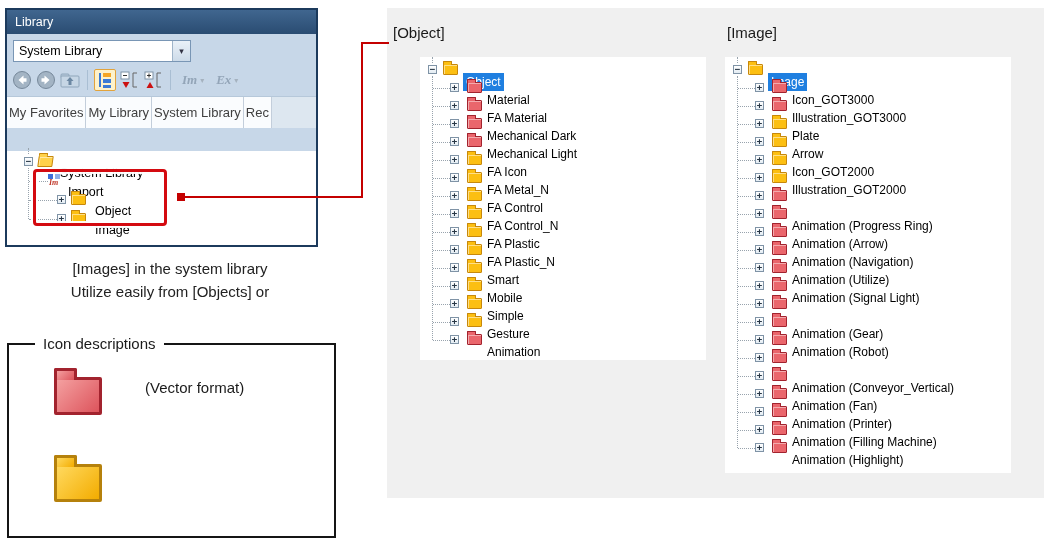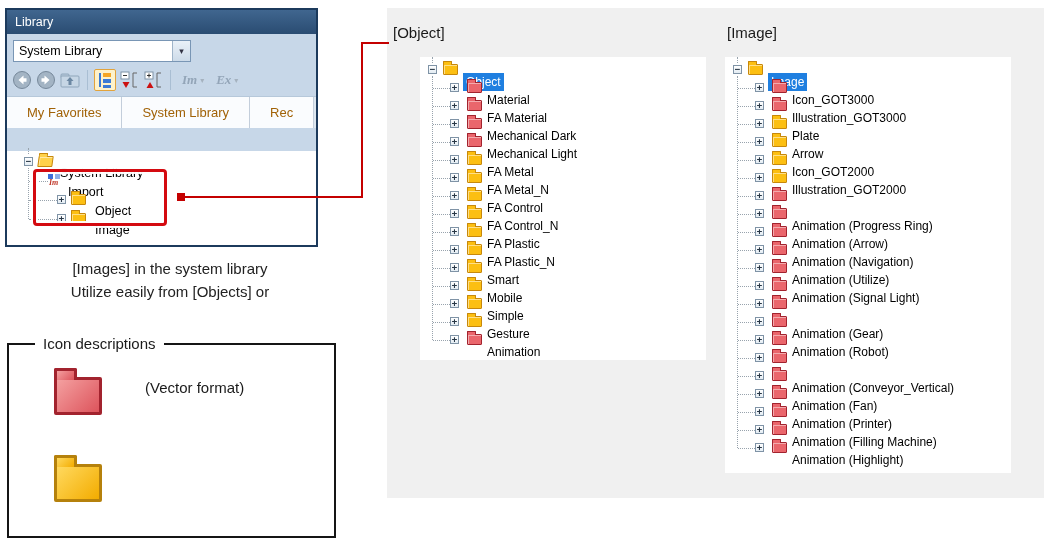--- a/index.html
+++ b/index.html
@@ -21,21 +21,21 @@
   .toolbar{position:absolute;left:4px;top:57px;height:26px;display:flex;align-items:center;gap:2px;}
   .tbtn{display:inline-flex;align-items:center;justify-content:center;width:22px;height:22px;}
   .tbtn.active{background:#fdf2cb;border:1px solid #e2a33c;border-radius:2px;box-sizing:border-box;}
   .sep{width:1px;height:20px;background:#a9bed3;margin:0 4px;}
   .imex{display:inline-flex;align-items:center;gap:3px;padding:0 5px;color:#93a5b8;}
   .imex em{font-family:"Liberation Serif",serif;font-style:italic;font-weight:bold;font-size:13px;}
   .imex .dd{font-size:8px;color:#a5b2bf;}
   .tabs{position:absolute;left:0;right:0;top:86px;height:31px;background:#dde7f0;
         display:flex;overflow:hidden;border-top:1px solid #b6c8da;}
   .tab{flex:0 0 auto;background:#fafcfe;border-right:1px solid #c3cedb;
-       font-size:13px;color:#a16207;line-height:31px;padding:0 20px;white-space:nowrap;}
+       font-size:13px;color:#404040;line-height:31px;padding:0 2px;white-space:nowrap;}
   .folder-bar{position:absolute;left:0;right:0;top:117px;height:24px;
               background:linear-gradient(#40668f,#2a4c72);color:#fff;font-size:12.5px;
               line-height:24px;padding:0 8px;box-sizing:border-box;display:flex;}
   .folder-bar .ftitle{flex:1;}
   .fclose{color:#fff;font-weight:bold;font-size:14px;line-height:24px;}
   .ftree{position:absolute;left:0;right:0;top:141px;bottom:0;background:#fff;}
 
   
   .treebox{position:relative;width:100%;height:100%;}
   .trow{position:absolute;left:0;right:0;}
@@ -154,20 +154,21 @@
         <span class="dd">▾</span>
       </span>
       <span class="imex">
         <em>Ex</em>
         <span class="dd">▾</span>
       </span>
     </div>
 
     <div class="tabs" id="lib-tabs">
         <div class="tab">My Favorites</div>
+        <div class="tab">My Library</div>
         <div class="tab">System Library</div>
         <div class="tab">Rec</div>
       </div>
 
 
     <div class="ftree">
       <div class="treebox" id="folder-tree">
           <div class="tline-v" style="left: 21px; top: -3px; height: 6px;"></div>
           <div class="tline-v" style="left: 21px; top: 17px; height: 50.5px;"></div>
           <div class="trow" style="top: 1px; height: 19px; line-height: 19px; font-size: 12.5px;">
@@ -243,21 +244,21 @@
           <div class="tline-h" style="left: 13px; top: 85px; width: 17px;"></div>
           <div class="trow" style="top: 76px; height: 18px; line-height: 18px; font-size: 12px;">
             <div class="tbox" style="left: 30px;">+</div>
             <div class="fold red" style="left: 47px;"></div>
             <div class="tlabel" style="left: 67px;">Mechanical Light</div>
           </div>
           <div class="tline-h" style="left: 13px; top: 103px; width: 17px;"></div>
           <div class="trow" style="top: 94px; height: 18px; line-height: 18px; font-size: 12px;">
             <div class="tbox" style="left: 30px;">+</div>
             <div class="fold yellow" style="left: 47px;"></div>
-            <div class="tlabel" style="left: 67px;">FA Metal</div>
+            <div class="tlabel" style="left: 67px;">FA Icon</div>
           </div>
           <div class="tline-h" style="left: 13px; top: 121px; width: 17px;"></div>
           <div class="trow" style="top: 112px; height: 18px; line-height: 18px; font-size: 12px;">
             <div class="tbox" style="left: 30px;">+</div>
             <div class="fold yellow" style="left: 47px;"></div>
             <div class="tlabel" style="left: 67px;">FA Metal_N</div>
           </div>
           <div class="tline-h" style="left: 13px; top: 139px; width: 17px;"></div>
           <div class="trow" style="top: 130px; height: 18px; line-height: 18px; font-size: 12px;">
             <div class="tbox" style="left: 30px;">+</div>

